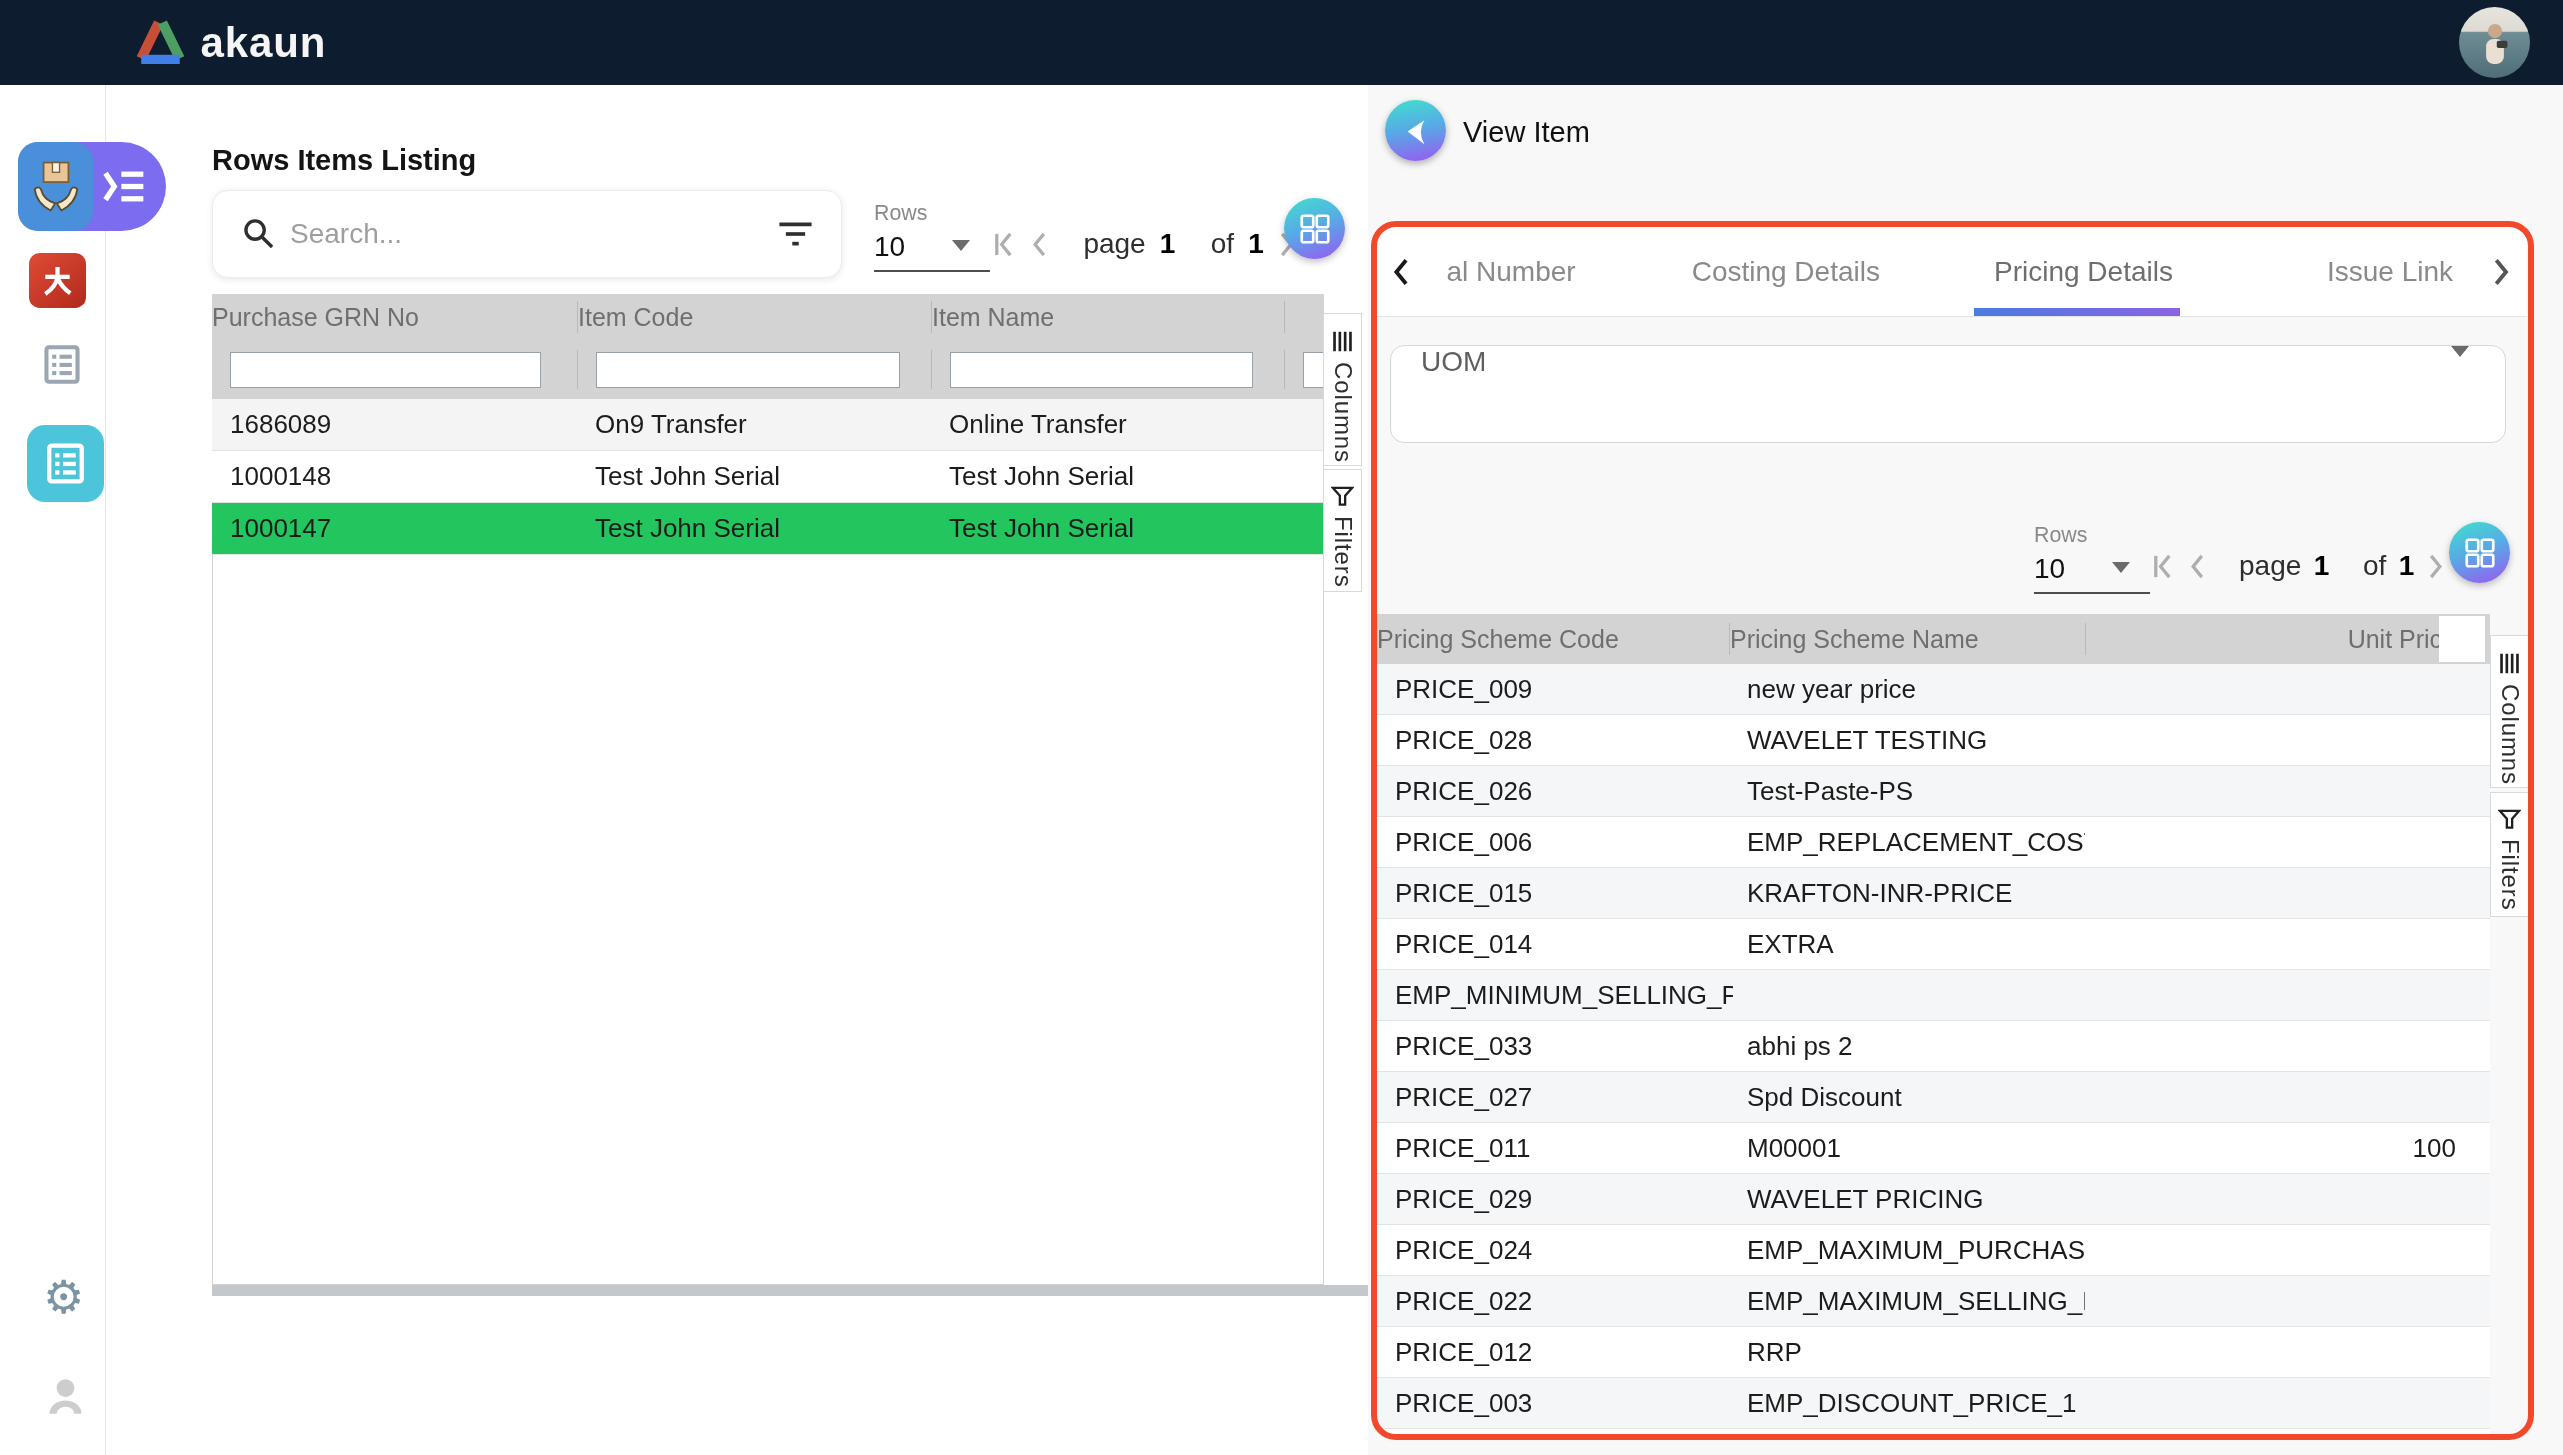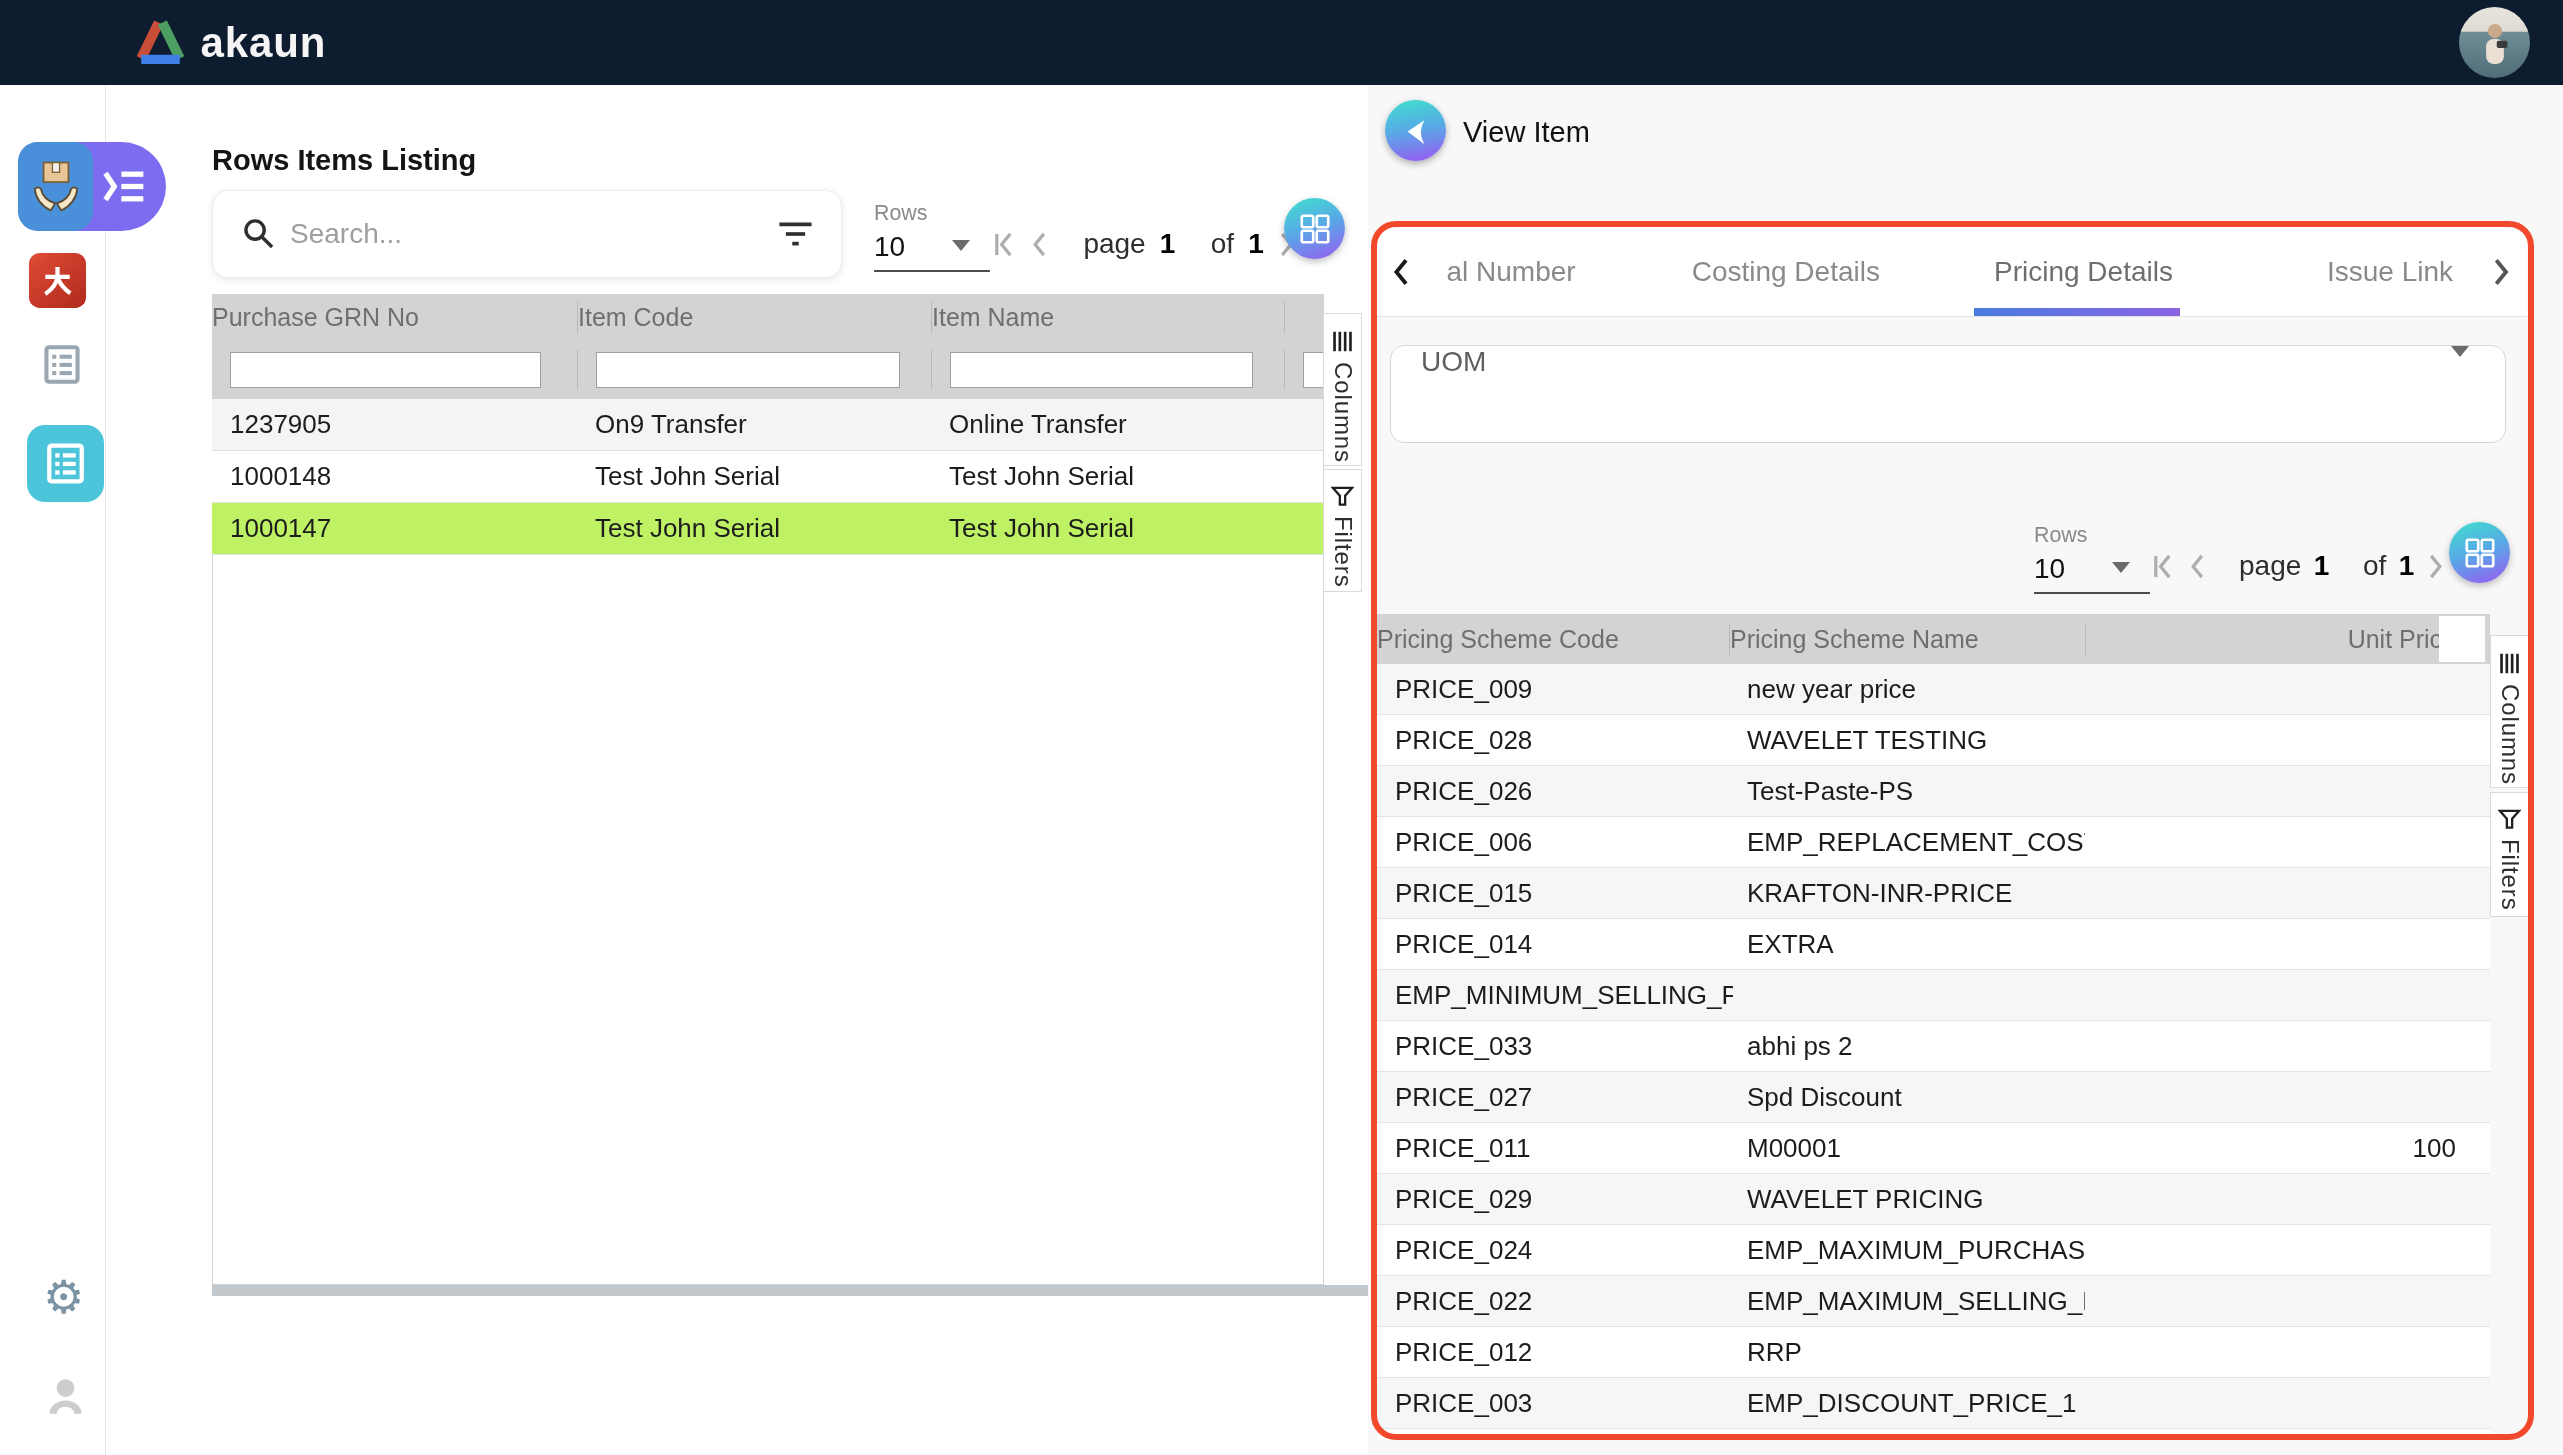--- a/index.html
+++ b/index.html
@@ -69,21 +69,21 @@
   .hdr-cell{font-size:25px;color:#6f6f6f;box-sizing:border-box;height:32px;line-height:32px;}
   .sep{border-left:0.9px solid #b9b9b9;}
   .c1{width:365px;} .c2{width:354px;} .c3{width:353px;} .c4{flex:1;}
   .flt-cell{box-sizing:border-box;padding-left:18px;height:39px;display:flex;align-items:center;}
   .flt-input{width:311px;height:36px;border:1.8px solid #99a1a8;background:#fff;outline:none;
              font-size:24px;font-family:inherit;box-sizing:border-box;}
   .flt-c2 .flt-input{width:304px;} .flt-c3 .flt-input{width:303px;} .flt-c4 .flt-input{width:21.4px;}
   .lt-body{left:212px;top:399px;width:1111px;}
   .lt-row{display:flex;height:51px;border-bottom:0.9px solid #e2e2e2;background:#ffffff;cursor:pointer;}
   .lt-row:nth-child(odd){background:#f4f4f4;}
-  .lt-row.selected{background:#bef264;}
+  .lt-row.selected{background:#22c55e;}
   .lt-c{font-size:26px;color:#1c1c1c;line-height:51px;box-sizing:border-box;padding-left:18px;overflow:hidden;white-space:nowrap;}
   .hscroll{left:212px;top:1285px;width:1161px;height:10.7px;background:#c3c8cc;}
 
   
   .vtab{background:#ffffff;border:0.9px solid #d7dadc;box-sizing:border-box;
         display:flex;flex-direction:column;align-items:center;gap:9px;padding-top:16px;cursor:pointer;}
   .vtab-label{writing-mode:vertical-rl;font-size:24px;color:#2e2e2e;letter-spacing:0.9px;}
   .lp-cols-tab{left:1323px;top:313px;width:39px;height:153px;}
   .lp-filt-tab{left:1323px;top:469px;width:39px;height:123px;}
 
@@ -275,21 +275,21 @@
   <div class="flt-cell c3 flt-c3 sep">
       <input class="flt-input" style="">
     </div>
   <div class="flt-cell c4 flt-c4 sep">
       <input class="flt-input" style="">
     </div>
 </div>
 <div class="abs lt-body">
 
 <div class="lt-row">
-      <div class="lt-c c1">1237905</div>
+      <div class="lt-c c1">1686089</div>
       <div class="lt-c c2">On9 Transfer</div>
       <div class="lt-c c3">Online Transfer</div>
     </div>
     <div class="lt-row">
       <div class="lt-c c1">1000148</div>
       <div class="lt-c c2">Test John Serial</div>
       <div class="lt-c c3">Test John Serial</div>
     </div>
     <div class="lt-row selected">
       <div class="lt-c c1">1000147</div>

